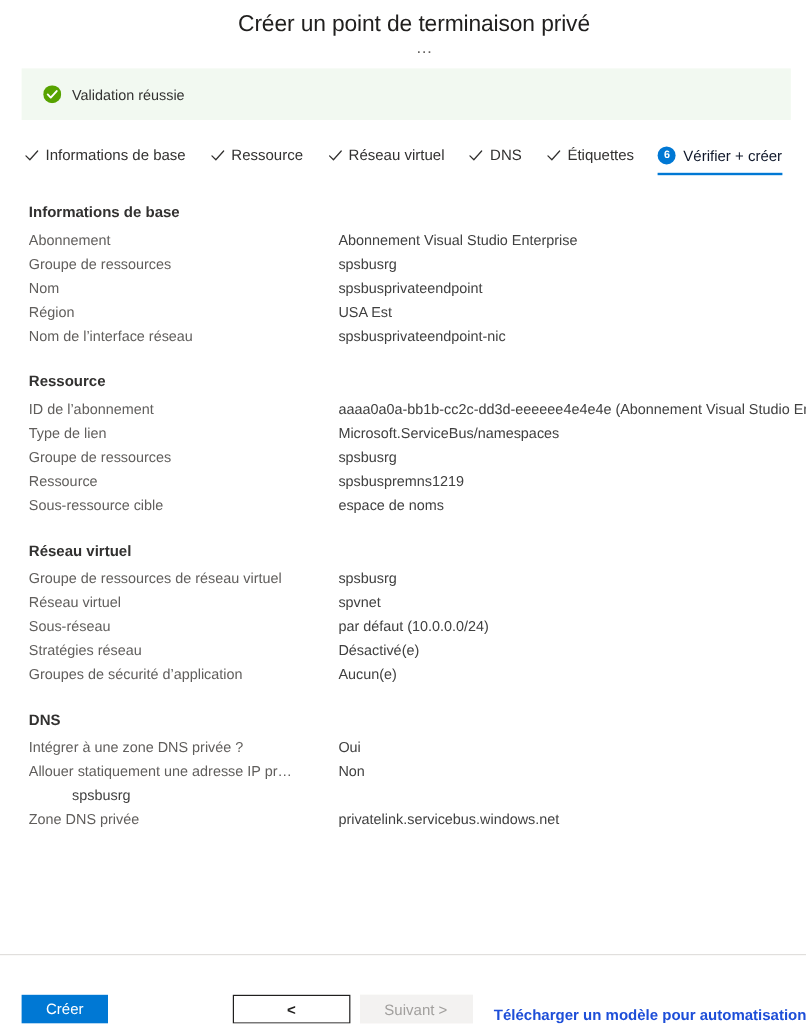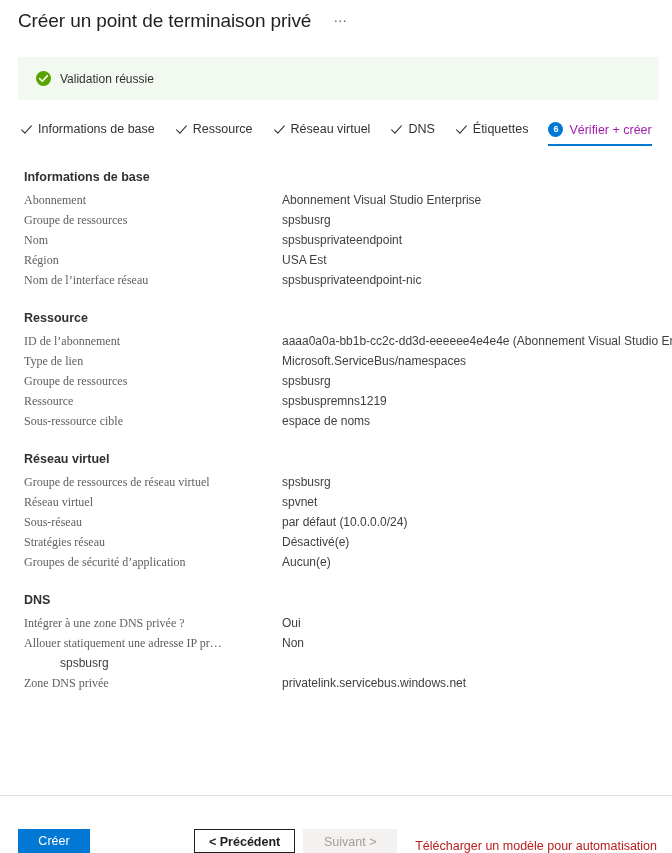--- a/index.html
+++ b/index.html
@@ -15,22 +15,24 @@
     font-family: "Liberation Sans", "DejaVu Sans", sans-serif;
     color: #323130;
     font-size: 12px;
     position: relative;
     overflow: hidden;
   }
 
   
   .title-row {
     display: flex;
+    align-items: center;
     padding: 10px 0 0 18px;
     height: 38px;
+    flex-direction: column;
   }
   .page-title {
     font-size: 19px;
     font-weight: 400;
     color: #201f1e;
     letter-spacing: -0.1px;
     white-space: nowrap;
   }
   .ellipsis-btn {
     margin-left: 18px;
@@ -108,21 +110,21 @@
     font-weight: 600;
   }
   .tab .tab-label {
     font-size: 12.5px;
     color: #323130;
   }
   .tab.active {
     border-bottom-color: #0078d4;
   }
   .tab.active .tab-label {
-    color: #a21caf;
+    color: #0f172a;
   }
 
   
   .content {
     position: absolute;
     left: 0;
     top: 170px;
     width: 672px;
   }
   .section {
@@ -142,21 +144,20 @@
     padding-left: 24px;
   }
   .row .label {
     width: 222px;
     flex: 0 0 222px;
     font-size: 12px;
     color: #605e5c;
     white-space: nowrap;
     overflow: hidden;
     text-overflow: ellipsis;
-    font-family: Liberation Serif, serif;
   }
   .row .value {
     font-size: 12px;
     color: #404040;
     white-space: nowrap;
     margin-left: 36px;
   }
 
   
   .footer {
@@ -195,26 +196,27 @@
   }
   .btn-disabled {
     background: #f3f2f1;
     color: #a19f9d;
     border: 1px solid #f3f2f1;
     min-width: 94px;
     margin-left: 8px;
     cursor: default;
   }
   .footer-link {
-    color: #b91c1c;
+    color: #1d4ed8;
     font-size: 12.5px;
     margin-left: 18px;
     text-decoration: none;
     cursor: pointer;
     white-space: nowrap;
+    font-weight: bold;
   }
 </style>
 </head>
 <body>
 
 <div class="title-row">
   <div class="page-title">Créer un point de terminaison privé</div>
   <div class="ellipsis-btn">…</div>
 </div>
 

